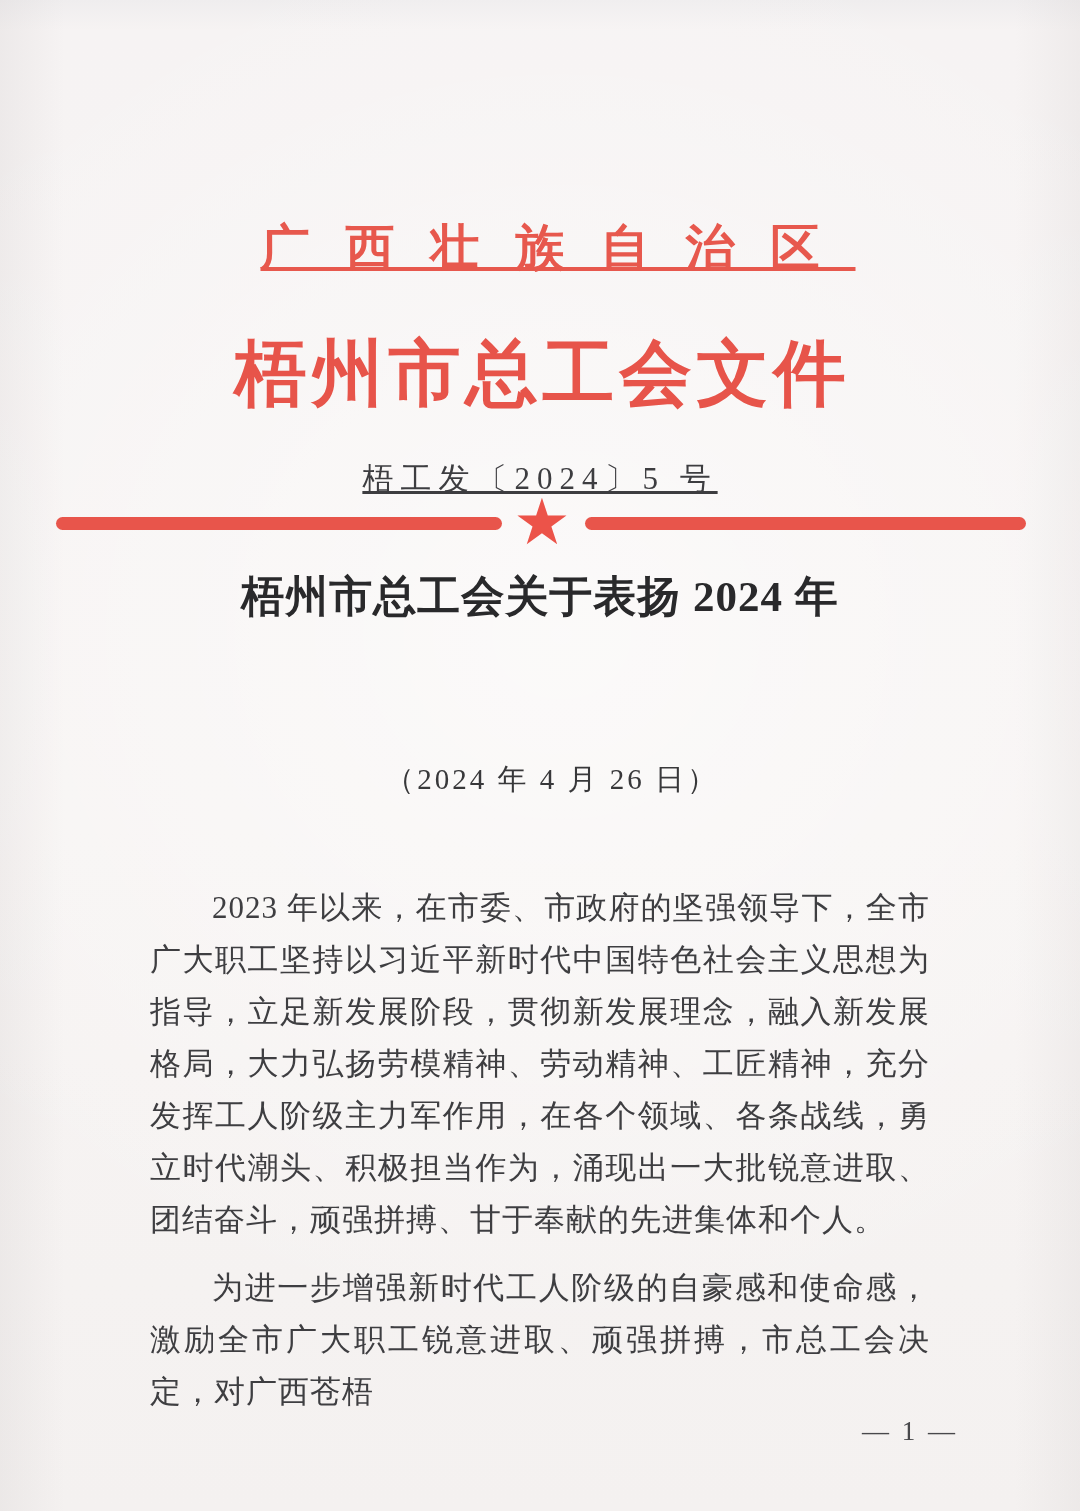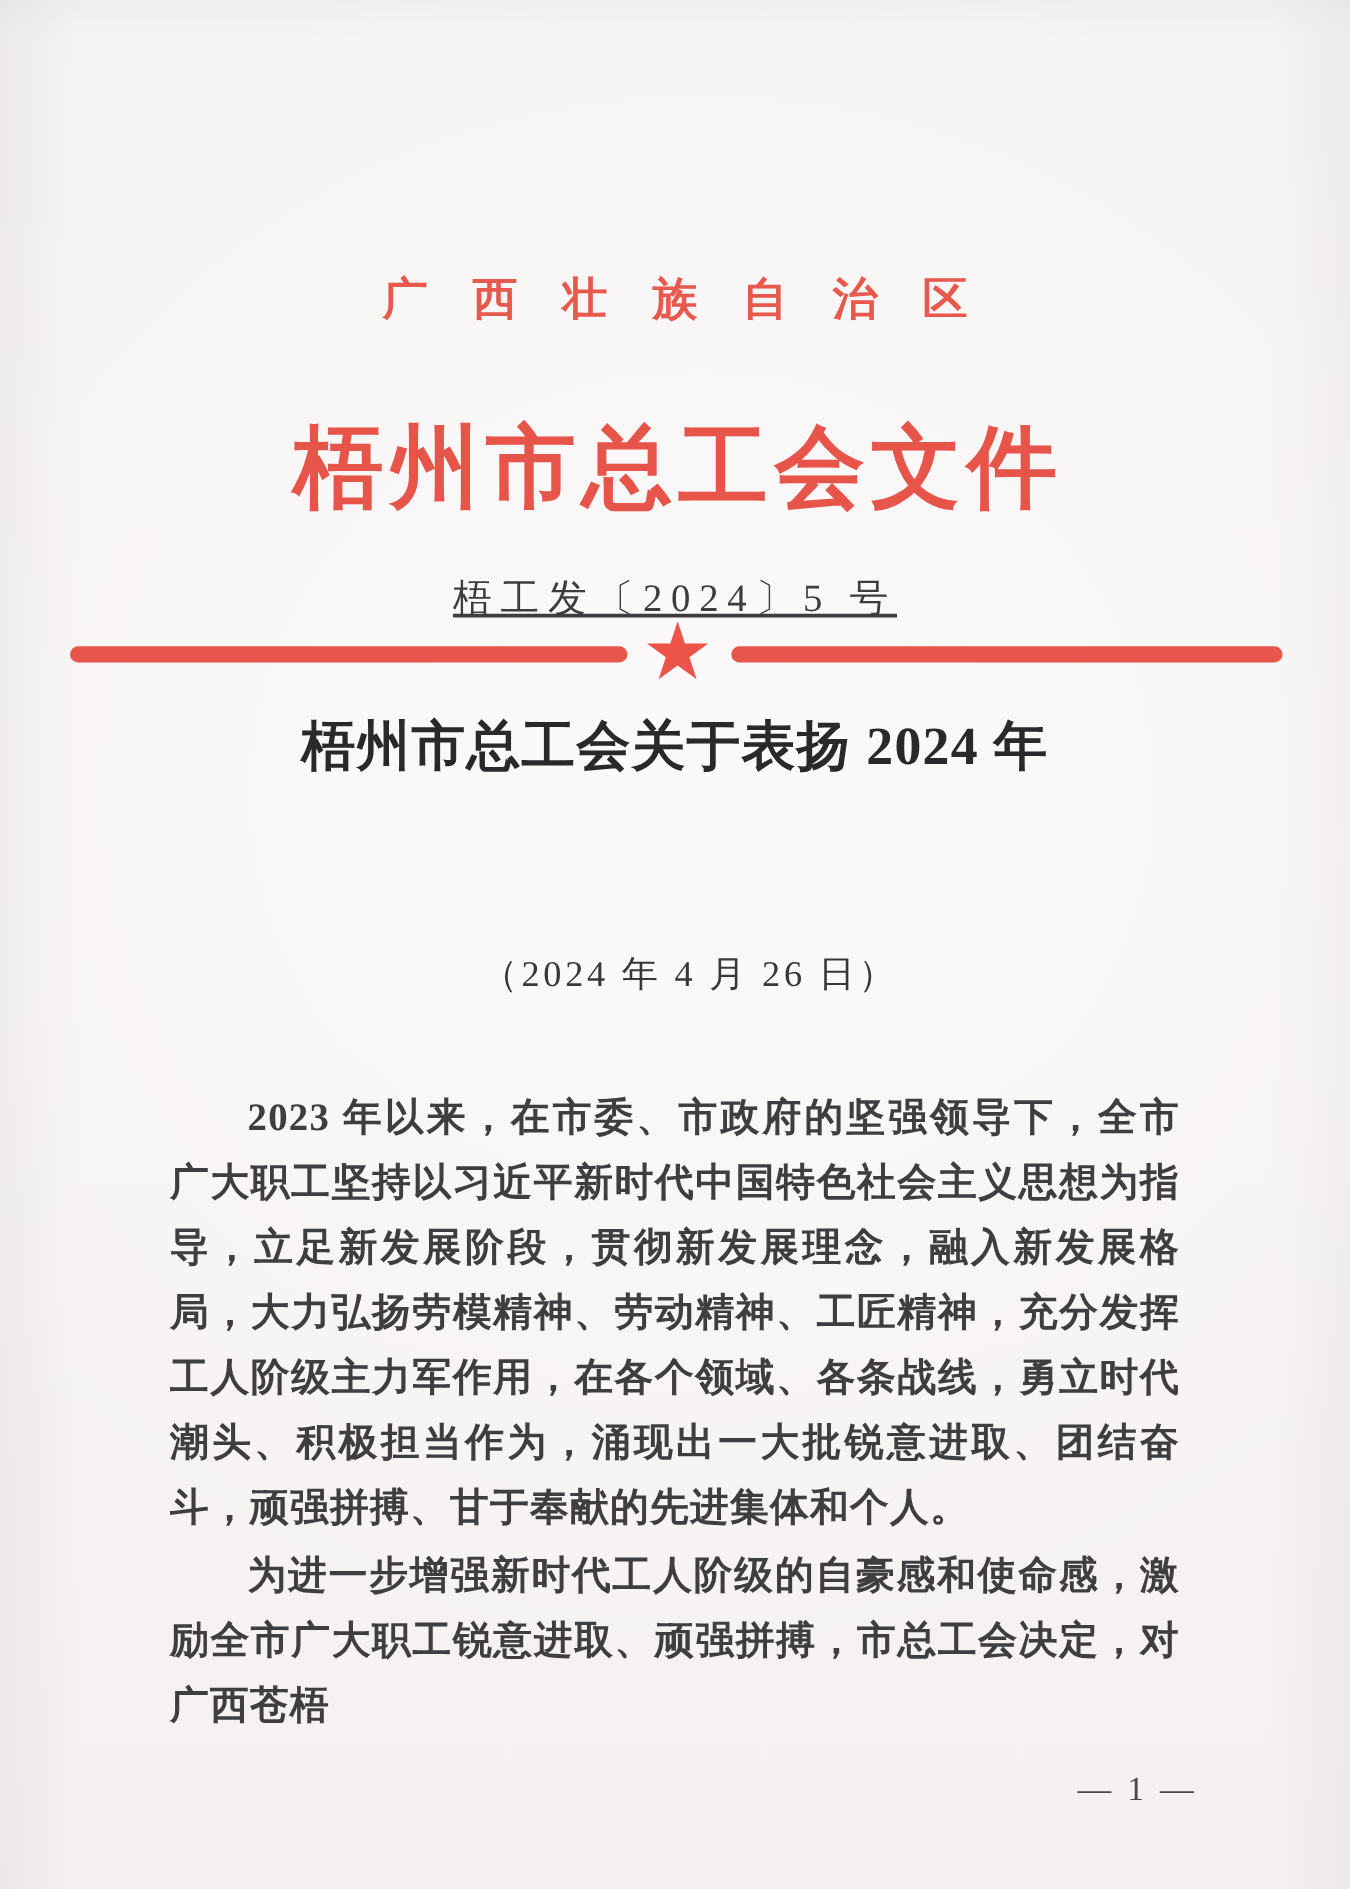--- a/index.html
+++ b/index.html
@@ -27,25 +27,26 @@
       radial-gradient(ellipse 120% 80% at 52% 42%, rgba(255,255,255,0.55) 0%, rgba(255,255,255,0) 60%),
       linear-gradient(90deg, rgba(210,205,205,0.25) 0%, rgba(255,255,255,0) 6%, rgba(255,255,255,0) 94%, rgba(215,210,210,0.25) 100%);
   }
 
   .region-line {
     position: absolute;
     top: 215px;
     left: 0;
     width: 100%;
     text-align: center;
-    font-size: 36px;
+    font-size: 49px;
     font-weight: 700;
     letter-spacing: 36px;
     text-indent: 36px;
     color: #e7584d;
+    text-decoration: underline;
   }
   .org-line {
     position: absolute;
     top: 326px;
     left: 0;
     width: 100%;
     text-align: center;
     font-size: 72px;
     font-weight: 700;
     letter-spacing: 5px;
@@ -114,23 +115,22 @@
     top: 866px;
     left: 134px;
     width: 812px;
     font-size: 31px;
     line-height: 52px;
     letter-spacing: 1px;
     text-align: justify;
     color: #3e3e41;
   }
   .body-text p {
-    margin: 2px;
+    margin: 16px;
     text-indent: 2em;
-    font-weight: bold;
   }
 
   .page-number {
     position: absolute;
     top: 1416px;
     left: 810px;
     width: 200px;
     text-align: center;
     font-size: 27px;
     letter-spacing: 3px;

